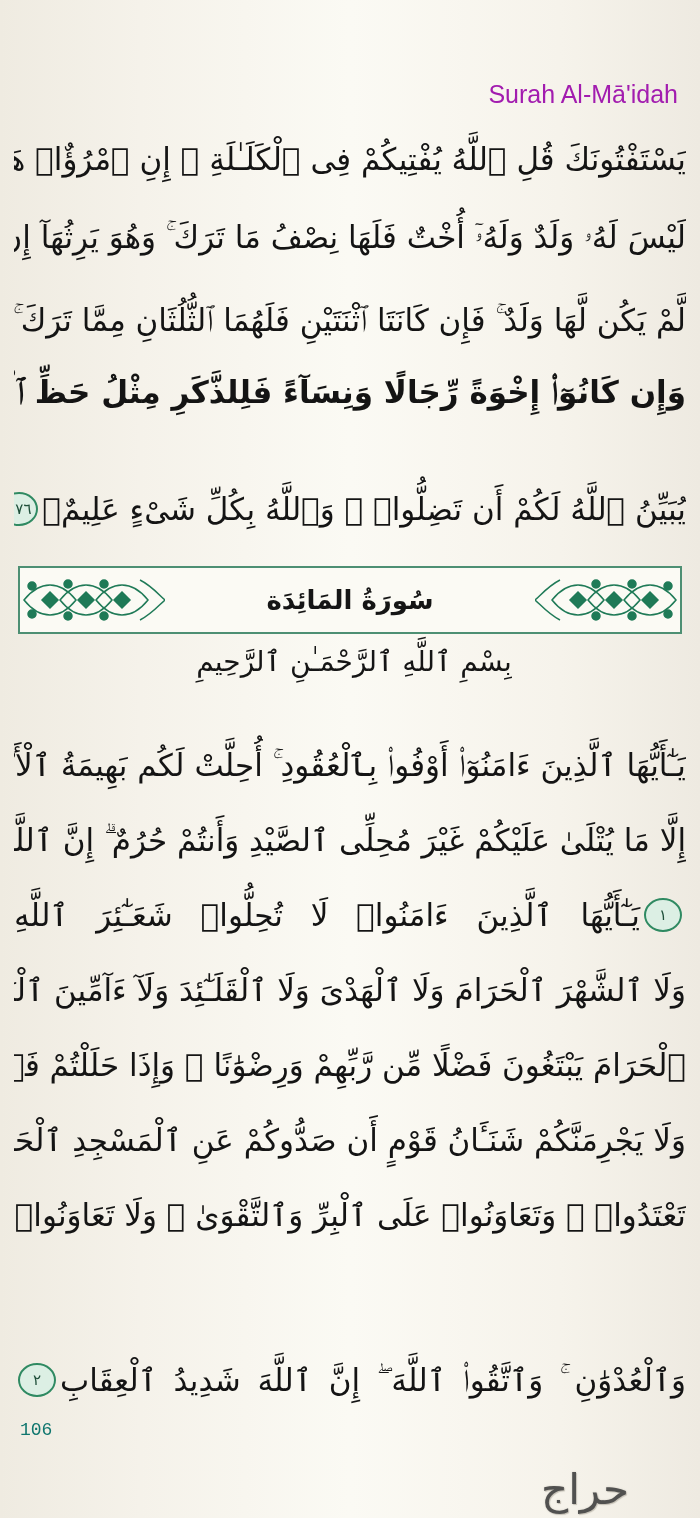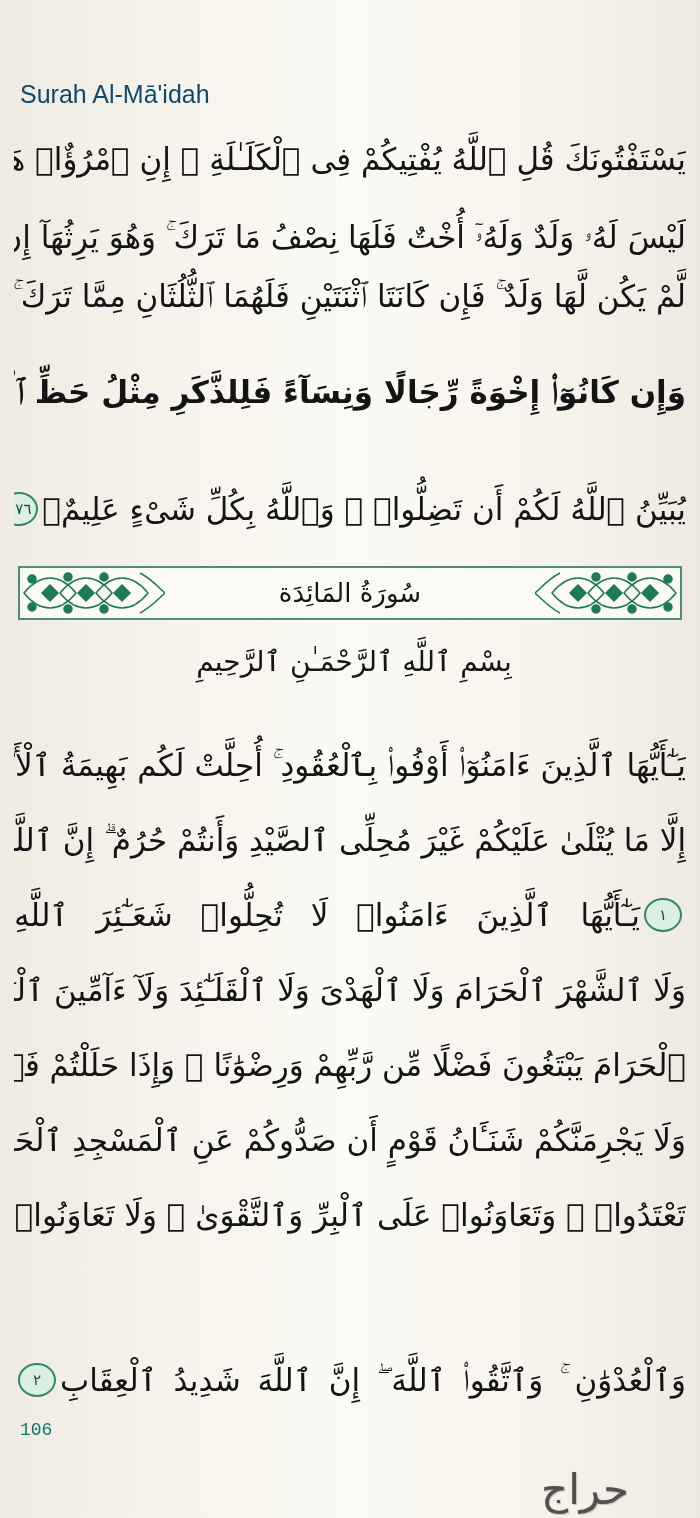--- a/index.html
+++ b/index.html
@@ -2,42 +2,42 @@
 <html><head>
 <meta charset="utf-8">
 <style>
   html, body { margin: 0; padding: 0; }
   body {
     width: 700px; height: 1518px; overflow: hidden; position: relative;
     background: linear-gradient(90deg, #efebe1 0%, #f5f2ea 20%, #fbfaf4 50%, #f6f3eb 80%, #eeeae1 100%);
     font-family: "Liberation Sans", sans-serif;
   }
   .header {
-    position: absolute; top: 72px; left: 20px; right: 22px; height: 44px;
-    display: flex; justify-content: flex-start; align-items: center;
-    color: #0c4a6e; font-size: 25px; font-family: "Liberation Sans", sans-serif;
+    position: absolute; top: 72px; left: 6px; right: 22px; height: 44px;
+    display: flex; justify-content: flex-end; align-items: center;
+    color: #a21caf; font-size: 25px; font-family: "Liberation Sans", sans-serif;
   }
   .quran-line {
     position: absolute; left: 14px; right: 14px; height: 70px;
     direction: rtl; text-align: justify; text-align-last: justify;
     font-family: "DejaVu Sans", sans-serif; font-size: 31px; color: #141414;
     line-height: 70px; white-space: nowrap; overflow: hidden;
     display: flex; align-items: center; justify-content: space-between;
   }
   .quran-line .txt { flex: 1; text-align: justify; text-align-last: justify; }
   .ayah-marker {
     display: inline-flex; align-items: center; justify-content: center;
     width: 34px; height: 30px; border: 2.5px solid #2f8a62; border-radius: 50%;
     background: #dcefe4; color: #1f4f3a; font-size: 15px; font-family: "DejaVu Sans", sans-serif;
     flex: 0 0 auto; margin: 0 4px; line-height: 1;
   }
   .surah-banner {
-    position: absolute; top: 566px; left: 18px; width: 664px; height: 54px;
+    position: absolute; top: 566px; left: 18px; width: 664px; height: 68px;
     border: 2px solid #4d8f73; box-sizing: border-box; background: #fbfaf4;
-    display: flex; align-items: center; justify-content: space-between;
+    display: flex; align-items: center; justify-content: space-between; font-weight: bold;
   }
   .ornament { width: 145px; height: 48px; display: block; }
   .surah-title {
     font-family: "DejaVu Sans", sans-serif; font-size: 26px; color: #151515; direction: rtl;
   }
   .basmala {
     position: absolute; top: 645px; left: 8px; right: 0; text-align: center;
     font-family: "DejaVu Sans", sans-serif; font-size: 28px; color: #151515; direction: rtl;
   }
   .page-number {
@@ -57,21 +57,21 @@
 <div class="header">
   <span>Surah Al-Mā'idah</span>
 </div>
 
 <div class="quran-line" style="top:124px;">
   <span class="txt">يَسْتَفْتُونَكَ قُلِ ٱللَّهُ يُفْتِيكُمْ فِى ٱلْكَلَـٰلَةِ ۚ إِنِ ٱمْرُؤٌا۟ هَلَكَ</span>
 </div>
 <div class="quran-line" style="top:202px;">
   <span class="txt">لَيْسَ لَهُۥ وَلَدٌ وَلَهُۥٓ أُخْتٌ فَلَهَا نِصْفُ مَا تَرَكَ ۚ وَهُوَ يَرِثُهَآ إِن</span>
 </div>
-<div class="quran-line" style="top:261px;">
+<div class="quran-line" style="top:285px;">
   <span class="txt">لَّمْ يَكُن لَّهَا وَلَدٌ ۚ فَإِن كَانَتَا ٱثْنَتَيْنِ فَلَهُمَا ٱلثُّلُثَانِ مِمَّا تَرَكَ ۚ</span>
 </div>
 <div class="quran-line" style="top:357px;font-weight:bold;">
   <span class="txt">وَإِن كَانُوٓا۟ إِخْوَةً رِّجَالًا وَنِسَآءً فَلِلذَّكَرِ مِثْلُ حَظِّ ٱلْأُنثَيَيْنِ ۗ</span>
 </div>
 <div class="quran-line" style="top:476px; top:474px;">
   <span class="txt">يُبَيِّنُ ٱللَّهُ لَكُمْ أَن تَضِلُّوا۟ ۗ وَٱللَّهُ بِكُلِّ شَىْءٍ عَلِيمٌۢ</span>
   <span class="ayah-marker">١٧٦</span>
 </div>
 

